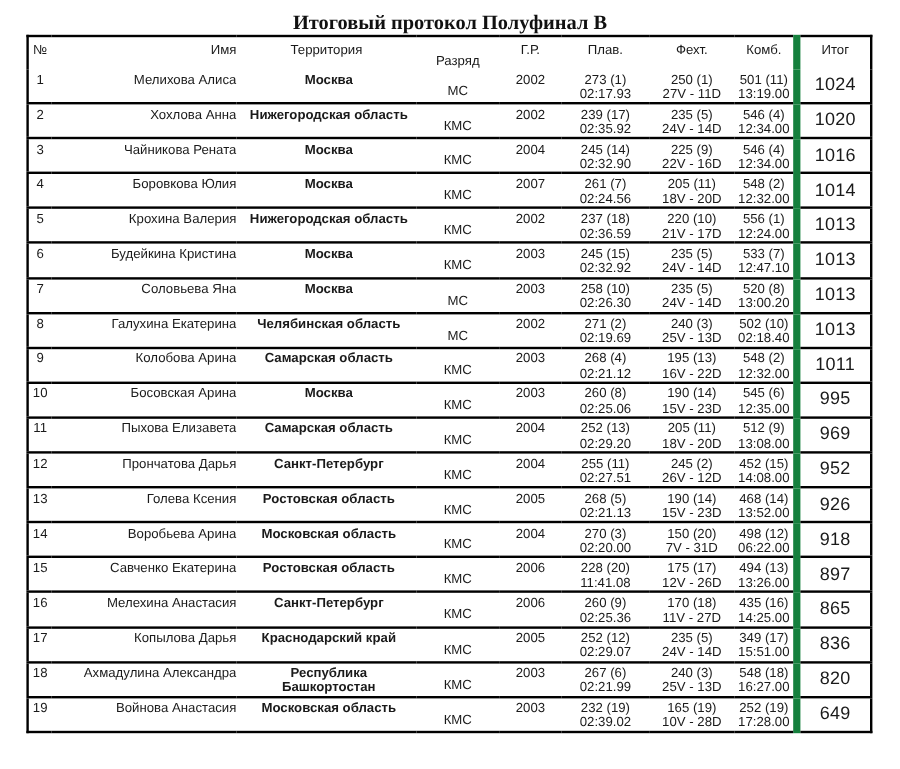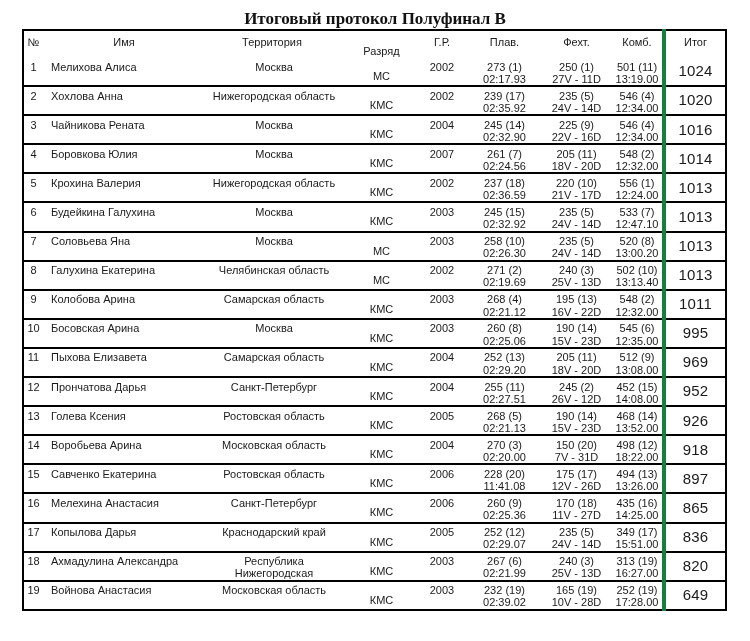--- a/index.html
+++ b/index.html
@@ -54,35 +54,35 @@
     font-weight: normal;
     font-size: 11px;
     line-height: 12.3px;
     overflow: hidden;
     white-space: normal;
   }
   thead tr { height: 28px; }
   tbody tr { height: 26.6px; }
 
   th { padding-top: 5px; text-align: center; }
-  th.col-name { text-align: center; padding-left: 8px; }
+  th.col-name { text-align: right; padding-left: 8px; }
   th.col-rank { padding-top: 14px; margin-top: 42px; }
 
   td { padding-top: 2.5px; text-align: center; }
-  td.col-name { text-align: left; padding-left: 8px; }
-  td.col-terr { text-align: left; padding-left: 4px; }
+  td.col-name { text-align: right; padding-left: 8px; }
+  td.col-terr { text-align: left; padding-left: 4px; font-weight: bold; }
   td.col-rank { padding-top: 12px; }
   td.col-total {
     vertical-align: middle;
     padding-top: 0;
     font-size: 15px;
     letter-spacing: 0.2px;
     margin-top: 29px;
   }
-  .col-total-sep { border-left: 4px solid #15803d; }
+  .col-total-sep { border-left: 6px solid #15803d; }
   .two-line div { text-align: center; }
 </style>
 </head>
 <body>
 
 <div class="page">
 
   <div class="doc-title">Итоговый протокол Полуфинал В</div>
 
 
@@ -222,21 +222,21 @@
       <div>21V - 17D</div>
     </td>
     <td class="two-line">
       <div>556 (1)</div>
       <div>12:24.00</div>
     </td>
     <td class="col-total col-total-sep">1013</td>
   </tr>
         <tr>
     <td>6</td>
-    <td class="col-name">Будейкина Галухина</td>
+    <td class="col-name">Будейкина Кристина</td>
     <td class="col-terr two-line">
       <div>Москва</div>
       <div></div>
     </td>
     <td class="col-rank">КМС</td>
     <td>2003</td>
     <td class="two-line">
       <div>245 (15)</div>
       <div>02:32.92</div>
     </td>
@@ -285,21 +285,21 @@
     <td class="two-line">
       <div>271 (2)</div>
       <div>02:19.69</div>
     </td>
     <td class="two-line">
       <div>240 (3)</div>
       <div>25V - 13D</div>
     </td>
     <td class="two-line">
       <div>502 (10)</div>
-      <div>13:13.40</div>
+      <div>02:18.40</div>
     </td>
     <td class="col-total col-total-sep">1013</td>
   </tr>
         <tr>
     <td>9</td>
     <td class="col-name">Колобова Арина</td>
     <td class="col-terr two-line">
       <div>Самарская область</div>
       <div></div>
     </td>
@@ -423,21 +423,21 @@
     <td class="two-line">
       <div>270 (3)</div>
       <div>02:20.00</div>
     </td>
     <td class="two-line">
       <div>150 (20)</div>
       <div>7V - 31D</div>
     </td>
     <td class="two-line">
       <div>498 (12)</div>
-      <div>18:22.00</div>
+      <div>06:22.00</div>
     </td>
     <td class="col-total col-total-sep">918</td>
   </tr>
         <tr>
     <td>15</td>
     <td class="col-name">Савченко Екатерина</td>
     <td class="col-terr two-line">
       <div>Ростовская область</div>
       <div></div>
     </td>
@@ -501,34 +501,34 @@
       <div>349 (17)</div>
       <div>15:51.00</div>
     </td>
     <td class="col-total col-total-sep">836</td>
   </tr>
         <tr>
     <td>18</td>
     <td class="col-name">Ахмадулина Александра</td>
     <td class="col-terr two-line">
       <div>Республика</div>
-      <div>Нижегородская</div>
+      <div>Башкортостан</div>
     </td>
     <td class="col-rank">КМС</td>
     <td>2003</td>
     <td class="two-line">
       <div>267 (6)</div>
       <div>02:21.99</div>
     </td>
     <td class="two-line">
       <div>240 (3)</div>
       <div>25V - 13D</div>
     </td>
     <td class="two-line">
-      <div>313 (19)</div>
+      <div>548 (18)</div>
       <div>16:27.00</div>
     </td>
     <td class="col-total col-total-sep">820</td>
   </tr>
         <tr>
     <td>19</td>
     <td class="col-name">Войнова Анастасия</td>
     <td class="col-terr two-line">
       <div>Московская область</div>
       <div></div>

